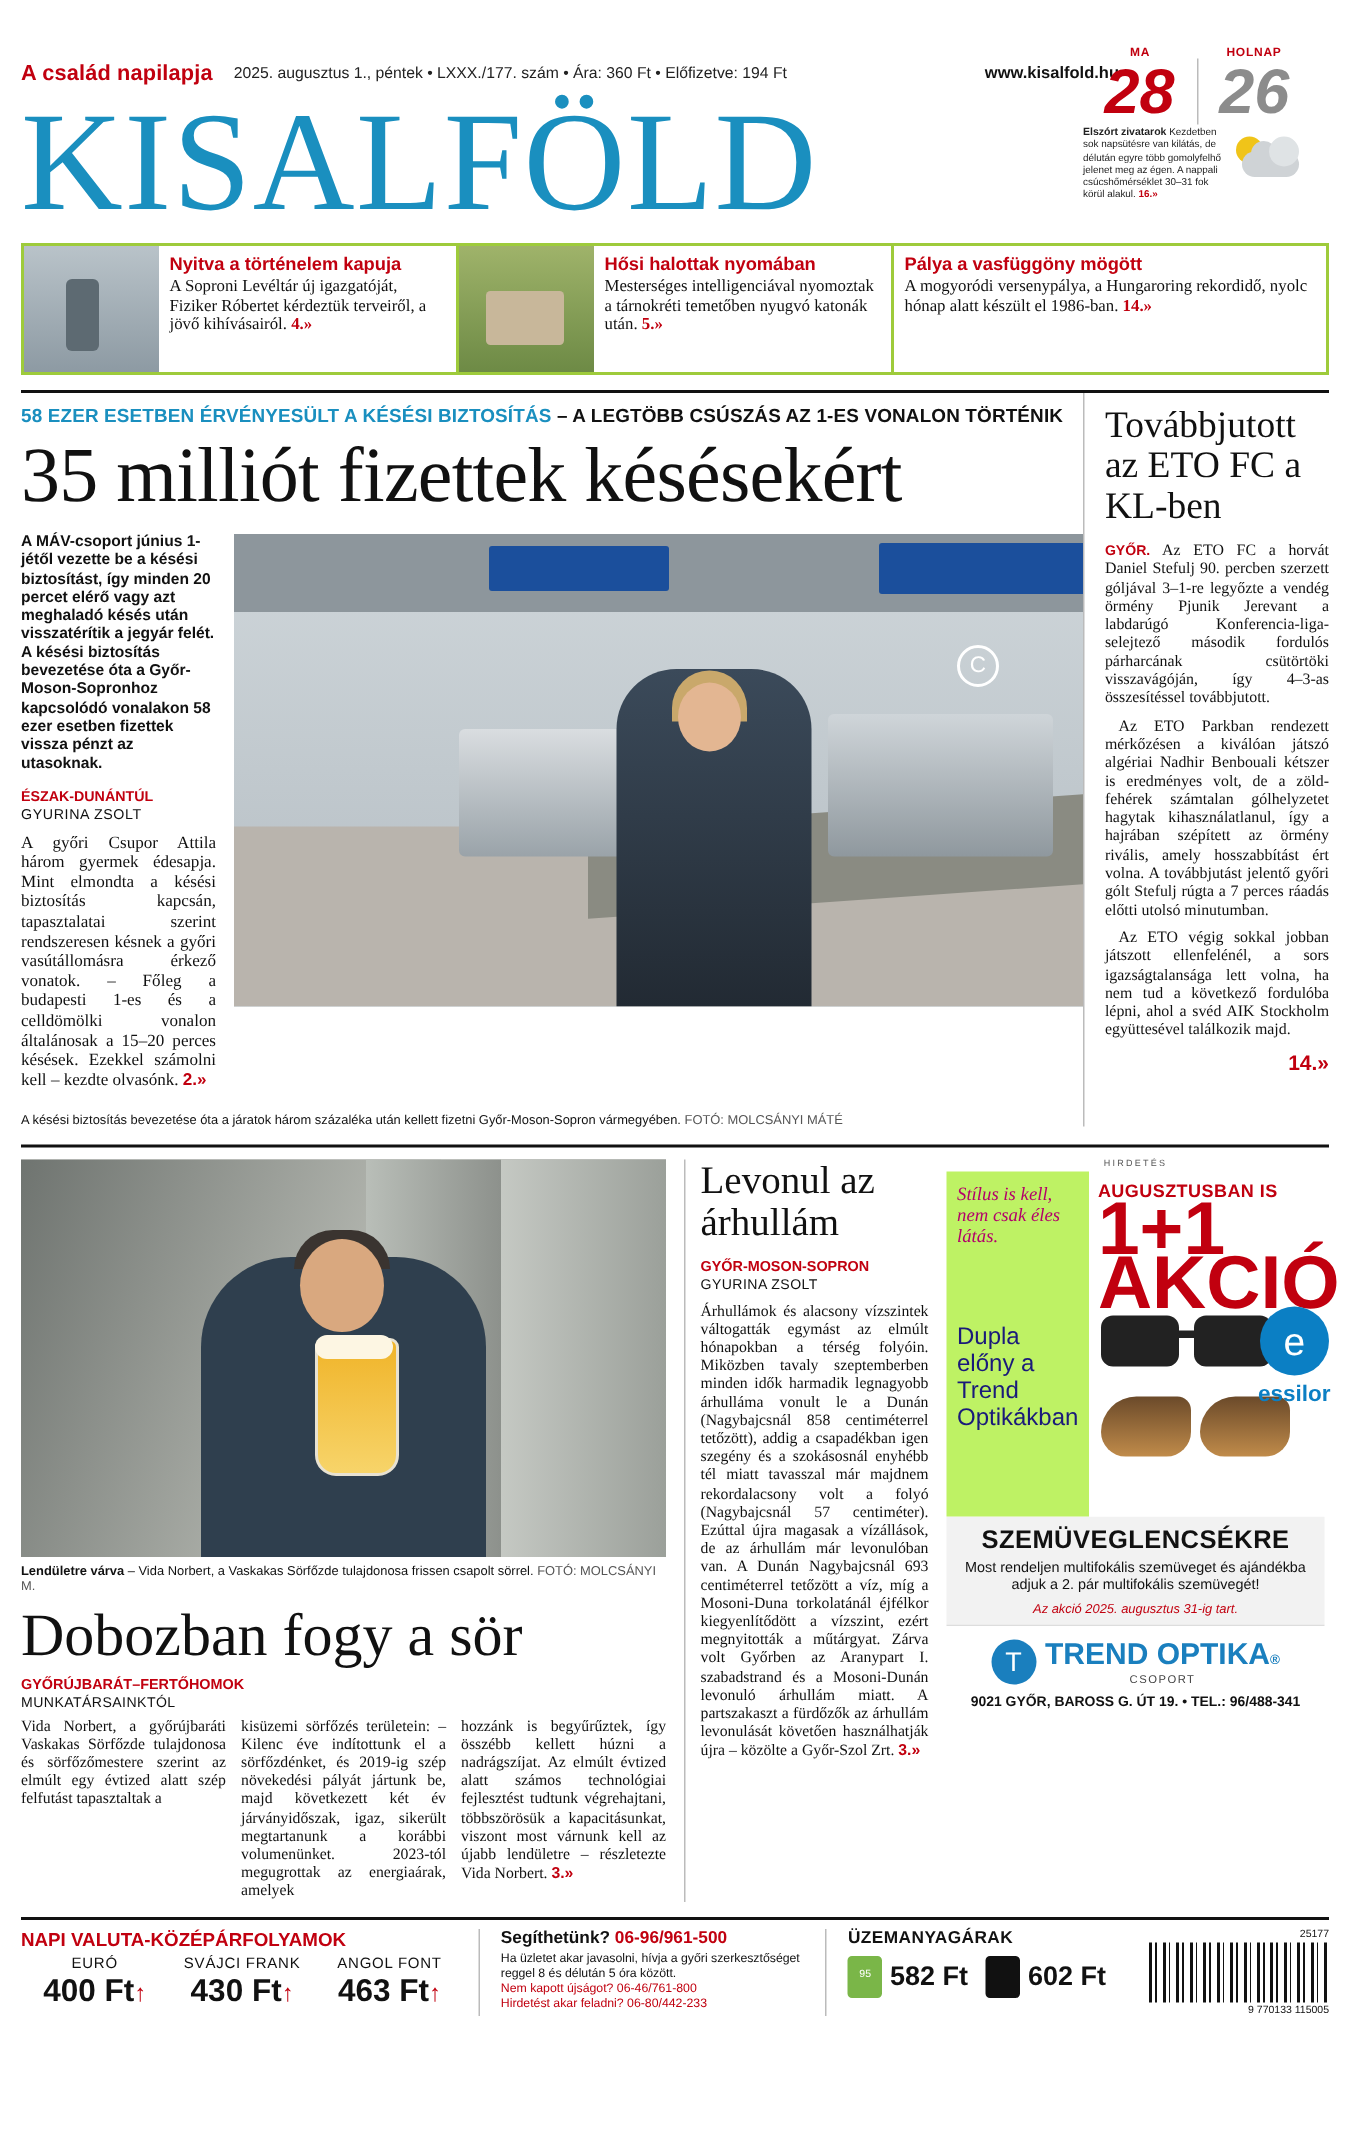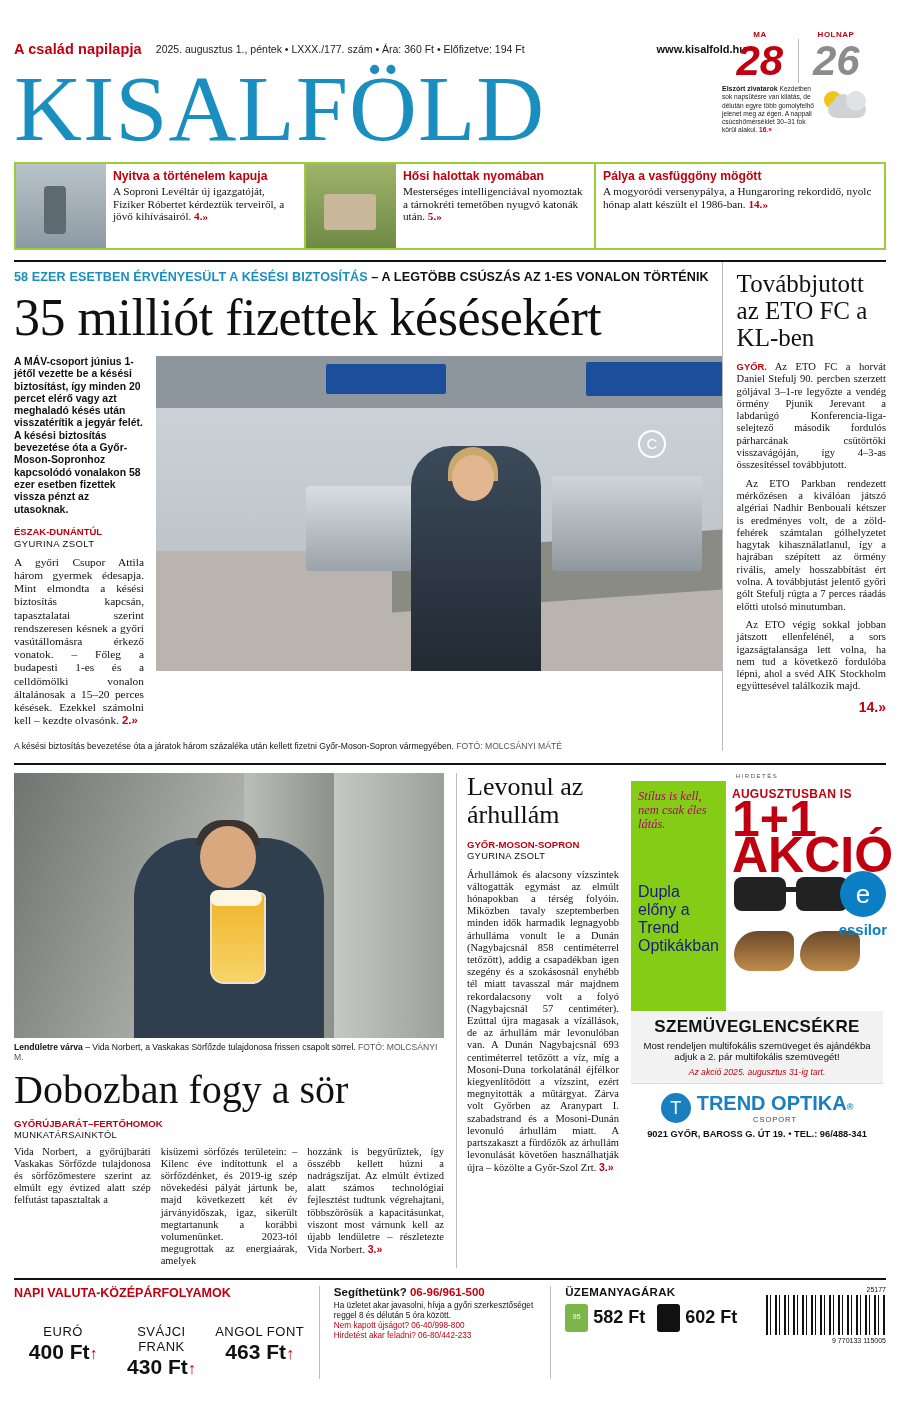--- a/index.html
+++ b/index.html
@@ -118,21 +118,21 @@
   .flowcol{width:152px;padding-left:10px;border-left:1px solid #bbb;}
   .flowhead{font-family:"Liberation Serif",serif;font-size:26px;line-height:28px;}
   .flowbody{font-family:"Liberation Serif",serif;font-size:10.5px;line-height:12.2px;text-align:justify;margin-top:8px;}
   .flowbody p{margin:0 0 5px;text-indent:9px;}
   .flowbody p.first{text-indent:0;}
 
   
   .adcol{width:252px;}
   .adlabel{font-family:"Liberation Sans",sans-serif;font-size:6px;letter-spacing:1.5px;color:#555;text-align:center;margin-bottom:2px;}
   .ad1{display:flex;height:230px;}
-  .ad1 .left{width:116px;background:#84cc16;padding:8px 7px;box-sizing:border-box;}
+  .ad1 .left{width:116px;background:#bef264;padding:8px 7px;box-sizing:border-box;}
   .ad1 .left .script{font-family:"Liberation Serif",serif;font-style:italic;font-size:12.5px;line-height:14px;color:#b3006b;}
   .ad1 .left .dup{font-family:"Liberation Sans",sans-serif;font-weight:normal;font-size:16px;line-height:18px;color:#1a1a7a;margin-top:52px;}
   .ad1 .right{flex:1;background:#ffffff;position:relative;}
   .ad1 .aug{font-family:"Liberation Sans",sans-serif;font-weight:bold;font-size:12px;color:#c1000f;letter-spacing:.3px;padding:6px 0 0 6px;}
   .ad1 .big{font-family:"Liberation Sans",sans-serif;font-weight:bold;font-size:50px;line-height:36px;color:#c1000f;padding-left:6px;}
   .glasses{position:absolute;left:8px;top:96px;width:120px;height:40px;}
   .glasses .lens{position:absolute;top:0;width:52px;height:34px;background:#222;border-radius:8px;}
   .glasses .lens.l{left:0;}
   .glasses .lens.r{left:62px;}
   .glasses .bridge{position:absolute;left:52px;top:10px;width:12px;height:5px;background:#222;}
@@ -153,21 +153,21 @@
   .ad3 .tname{font-family:"Liberation Sans",sans-serif;font-weight:bold;font-size:20px;color:#1a7fbe;}
   .ad3 .tsub{font-family:"Liberation Sans",sans-serif;font-size:7.5px;color:#444;letter-spacing:1px;}
   .ad3 .addr{font-family:"Liberation Sans",sans-serif;font-weight:bold;font-size:9.3px;margin-top:5px;}
 
   
   .footer{border-top:2px solid #111;margin-top:10px;padding-top:6px;display:flex;gap:14px;justify-content:space-between;}
   .fx{border-right:1px solid #bbb;padding-right:10px;width:300px;}
   .fx .ttl{color:#c1000f;font-family:"Liberation Sans",sans-serif;font-weight:bold;font-size:12.5px;}
   .fx .row{display:flex;margin-top:4px;}
   .fx .cur{flex:1;text-align:center;}
-  .fx .cur .nm{font-family:"Liberation Sans",sans-serif;font-size:13px;letter-spacing:.5px;margin-top:20px;}
+  .fx .cur .nm{font-family:"Liberation Sans",sans-serif;font-size:10px;letter-spacing:.5px;}
   .fx .cur .val{font-family:"Liberation Sans",sans-serif;font-weight:bold;font-size:21px;margin-top:1px;}
   .fx .cur .val .ar{color:#c1000f;font-size:16px;}
   .help{width:210px;border-right:1px solid #bbb;padding-right:10px;}
   .help .ttl{font-family:"Liberation Sans",sans-serif;font-weight:bold;font-size:11.5px;}
   .help .ttl .ph{color:#c1000f;}
   .help .bd{font-family:"Liberation Sans",sans-serif;font-size:8.2px;line-height:10px;margin-top:3px;}
   .help .bd .r{color:#c1000f;}
   .fuel{width:190px;}
   .fuel .ttl{font-family:"Liberation Sans",sans-serif;font-weight:bold;font-size:11.5px;letter-spacing:.3px;}
   .fuel .row{display:flex;gap:12px;margin-top:6px;align-items:center;}
@@ -392,21 +392,21 @@
           <div class="nm">ANGOL FONT</div>
           <div class="val"><span>463 Ft</span><span class="ar">↑</span></div>
         </div>
       </div>
     </div>
 
     <div class="help">
       <div class="ttl"><span>Segíthetünk?</span> <span class="ph">06-96/961-500</span></div>
       <div class="bd">
         <span>Ha üzletet akar javasolni, hívja a győri szerkesztőséget reggel 8 és délután 5 óra között.</span><br>
-        <span class="r">Nem kapott újságot? 06-40/998-800</span><br>
+        <span class="r">Nem kapott újságot? 06-46/761-800</span><br>
         <span class="r">Hirdetést akar feladni? 06-80/442-233</span>
       </div>
     </div>
 
     <div class="fuel">
       <div class="ttl">ÜZEMANYAGÁRAK</div>
       <div class="row">
         <div class="item">
           <div class="pump g">95</div>
           <div class="pr">582 Ft</div>

